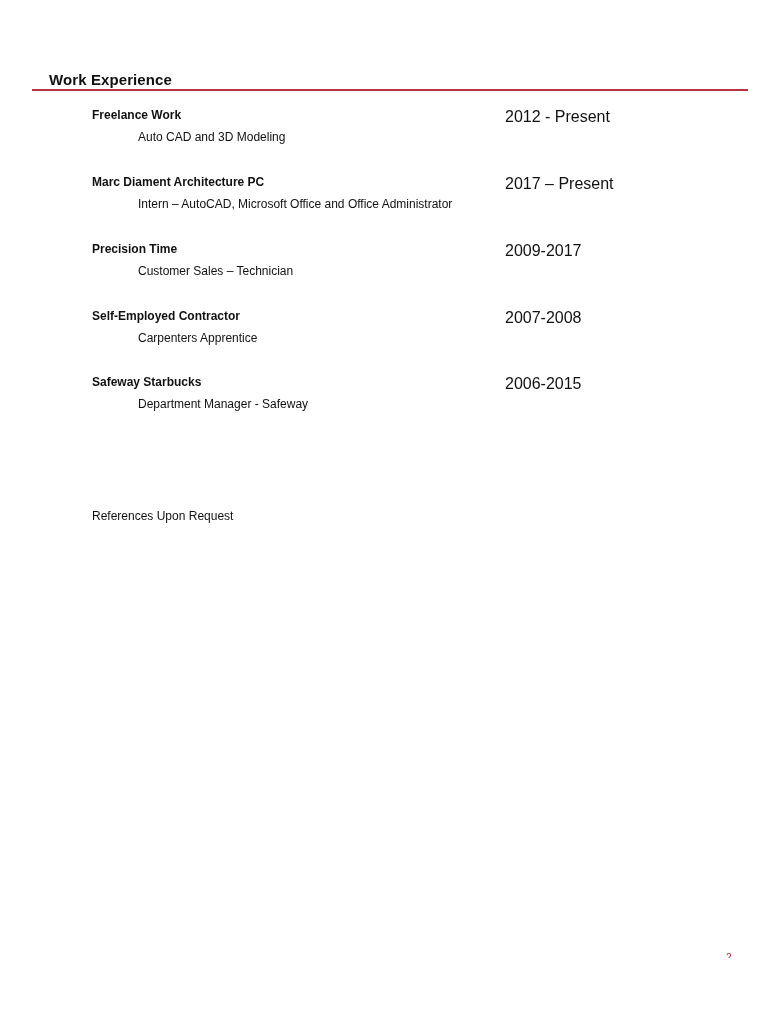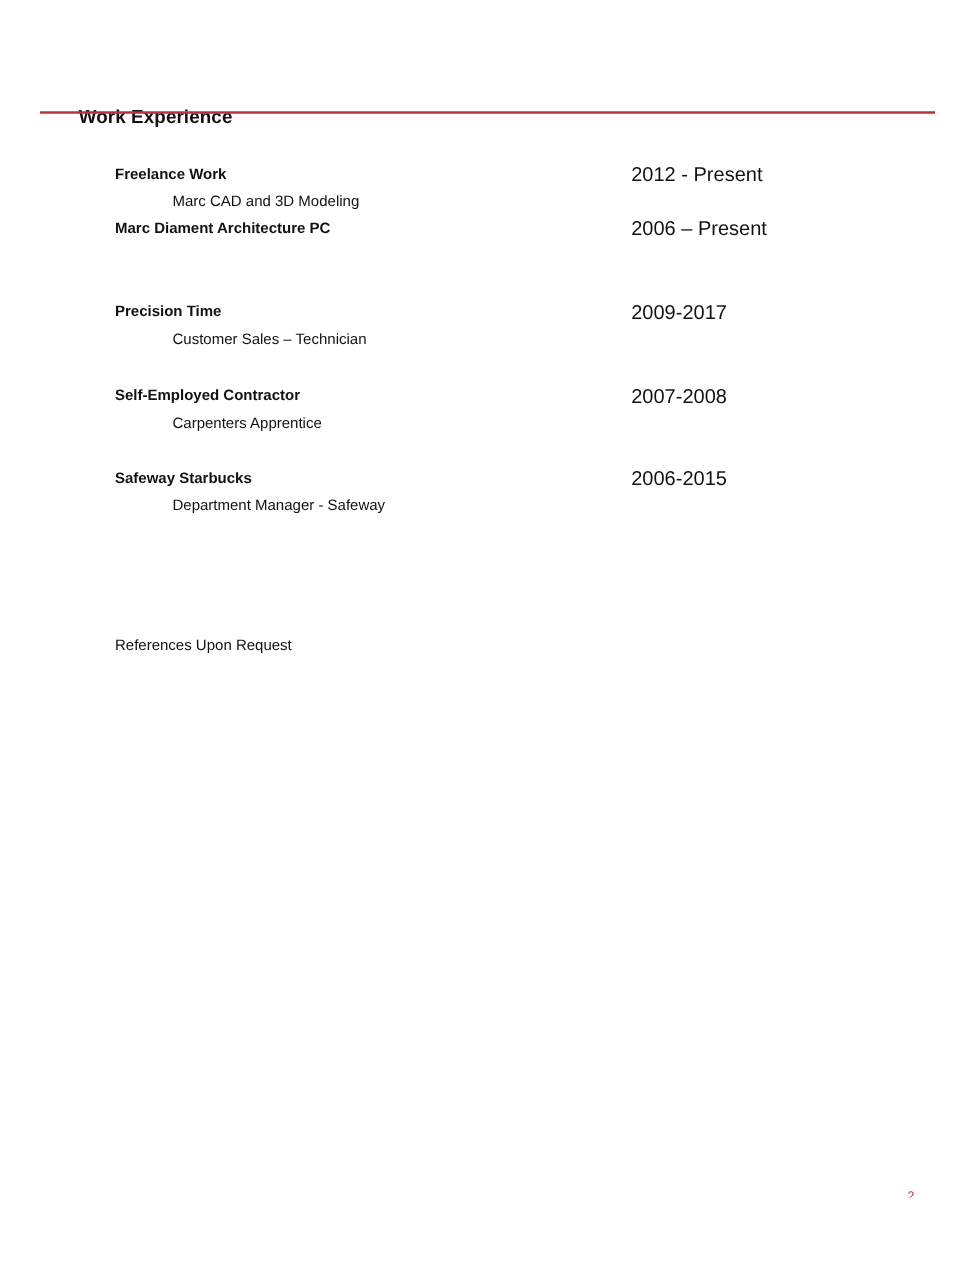--- a/index.html
+++ b/index.html
@@ -14,21 +14,21 @@
       overflow: hidden;
       font-family: "Liberation Sans", sans-serif;
       color: #111111;
     }
     .section-title {
       position: absolute;
       left: 46px;
       top: 68px;
       font-size: 15px;
       font-weight: bold;
-      margin: 17px;
+      margin: 3px;
       letter-spacing: 0.1px;
     }
     .section-rule {
       position: absolute;
       left: 32px;
       top: 89px;
       width: 716px;
       height: 2px;
       background: #b8323f;
       border: none;
@@ -75,29 +75,30 @@
       overflow: hidden;
       line-height: 14px;
     }
   </style>
 </head>
 <body>
 
 <h2 class="section-title">Work Experience</h2>
 <div class="section-rule"></div>
 
-<div class="entry" style="top:108px;margin-top:24px;">
+<div class="entry" style="top:108px;">
   <span class="entry-title">Freelance Work</span>
   <span class="entry-dates">2012 - Present</span>
-  <span class="entry-desc">Marc CAD and 3D Modeling</span>
+  <span class="entry-desc">Auto CAD and 3D Modeling</span>
 </div>
 
 <div class="entry" style="top:175px;text-align:right;">
   <span class="entry-title">Marc Diament Architecture PC</span>
-  <span class="entry-dates">2006 – Present</span>
+  <span class="entry-dates">2017 – Present</span>
+  <span class="entry-desc">Intern – AutoCAD, Microsoft Office and Office Administrator</span>
 </div>
 
 <div class="entry" style="top:242px;text-decoration:underline;">
   <span class="entry-title">Precision Time</span>
   <span class="entry-dates">2009-2017</span>
   <span class="entry-desc">Customer Sales – Technician</span>
 </div>
 
 <div class="entry" style="top:309px;">
   <span class="entry-title">Self-Employed Contractor</span>

